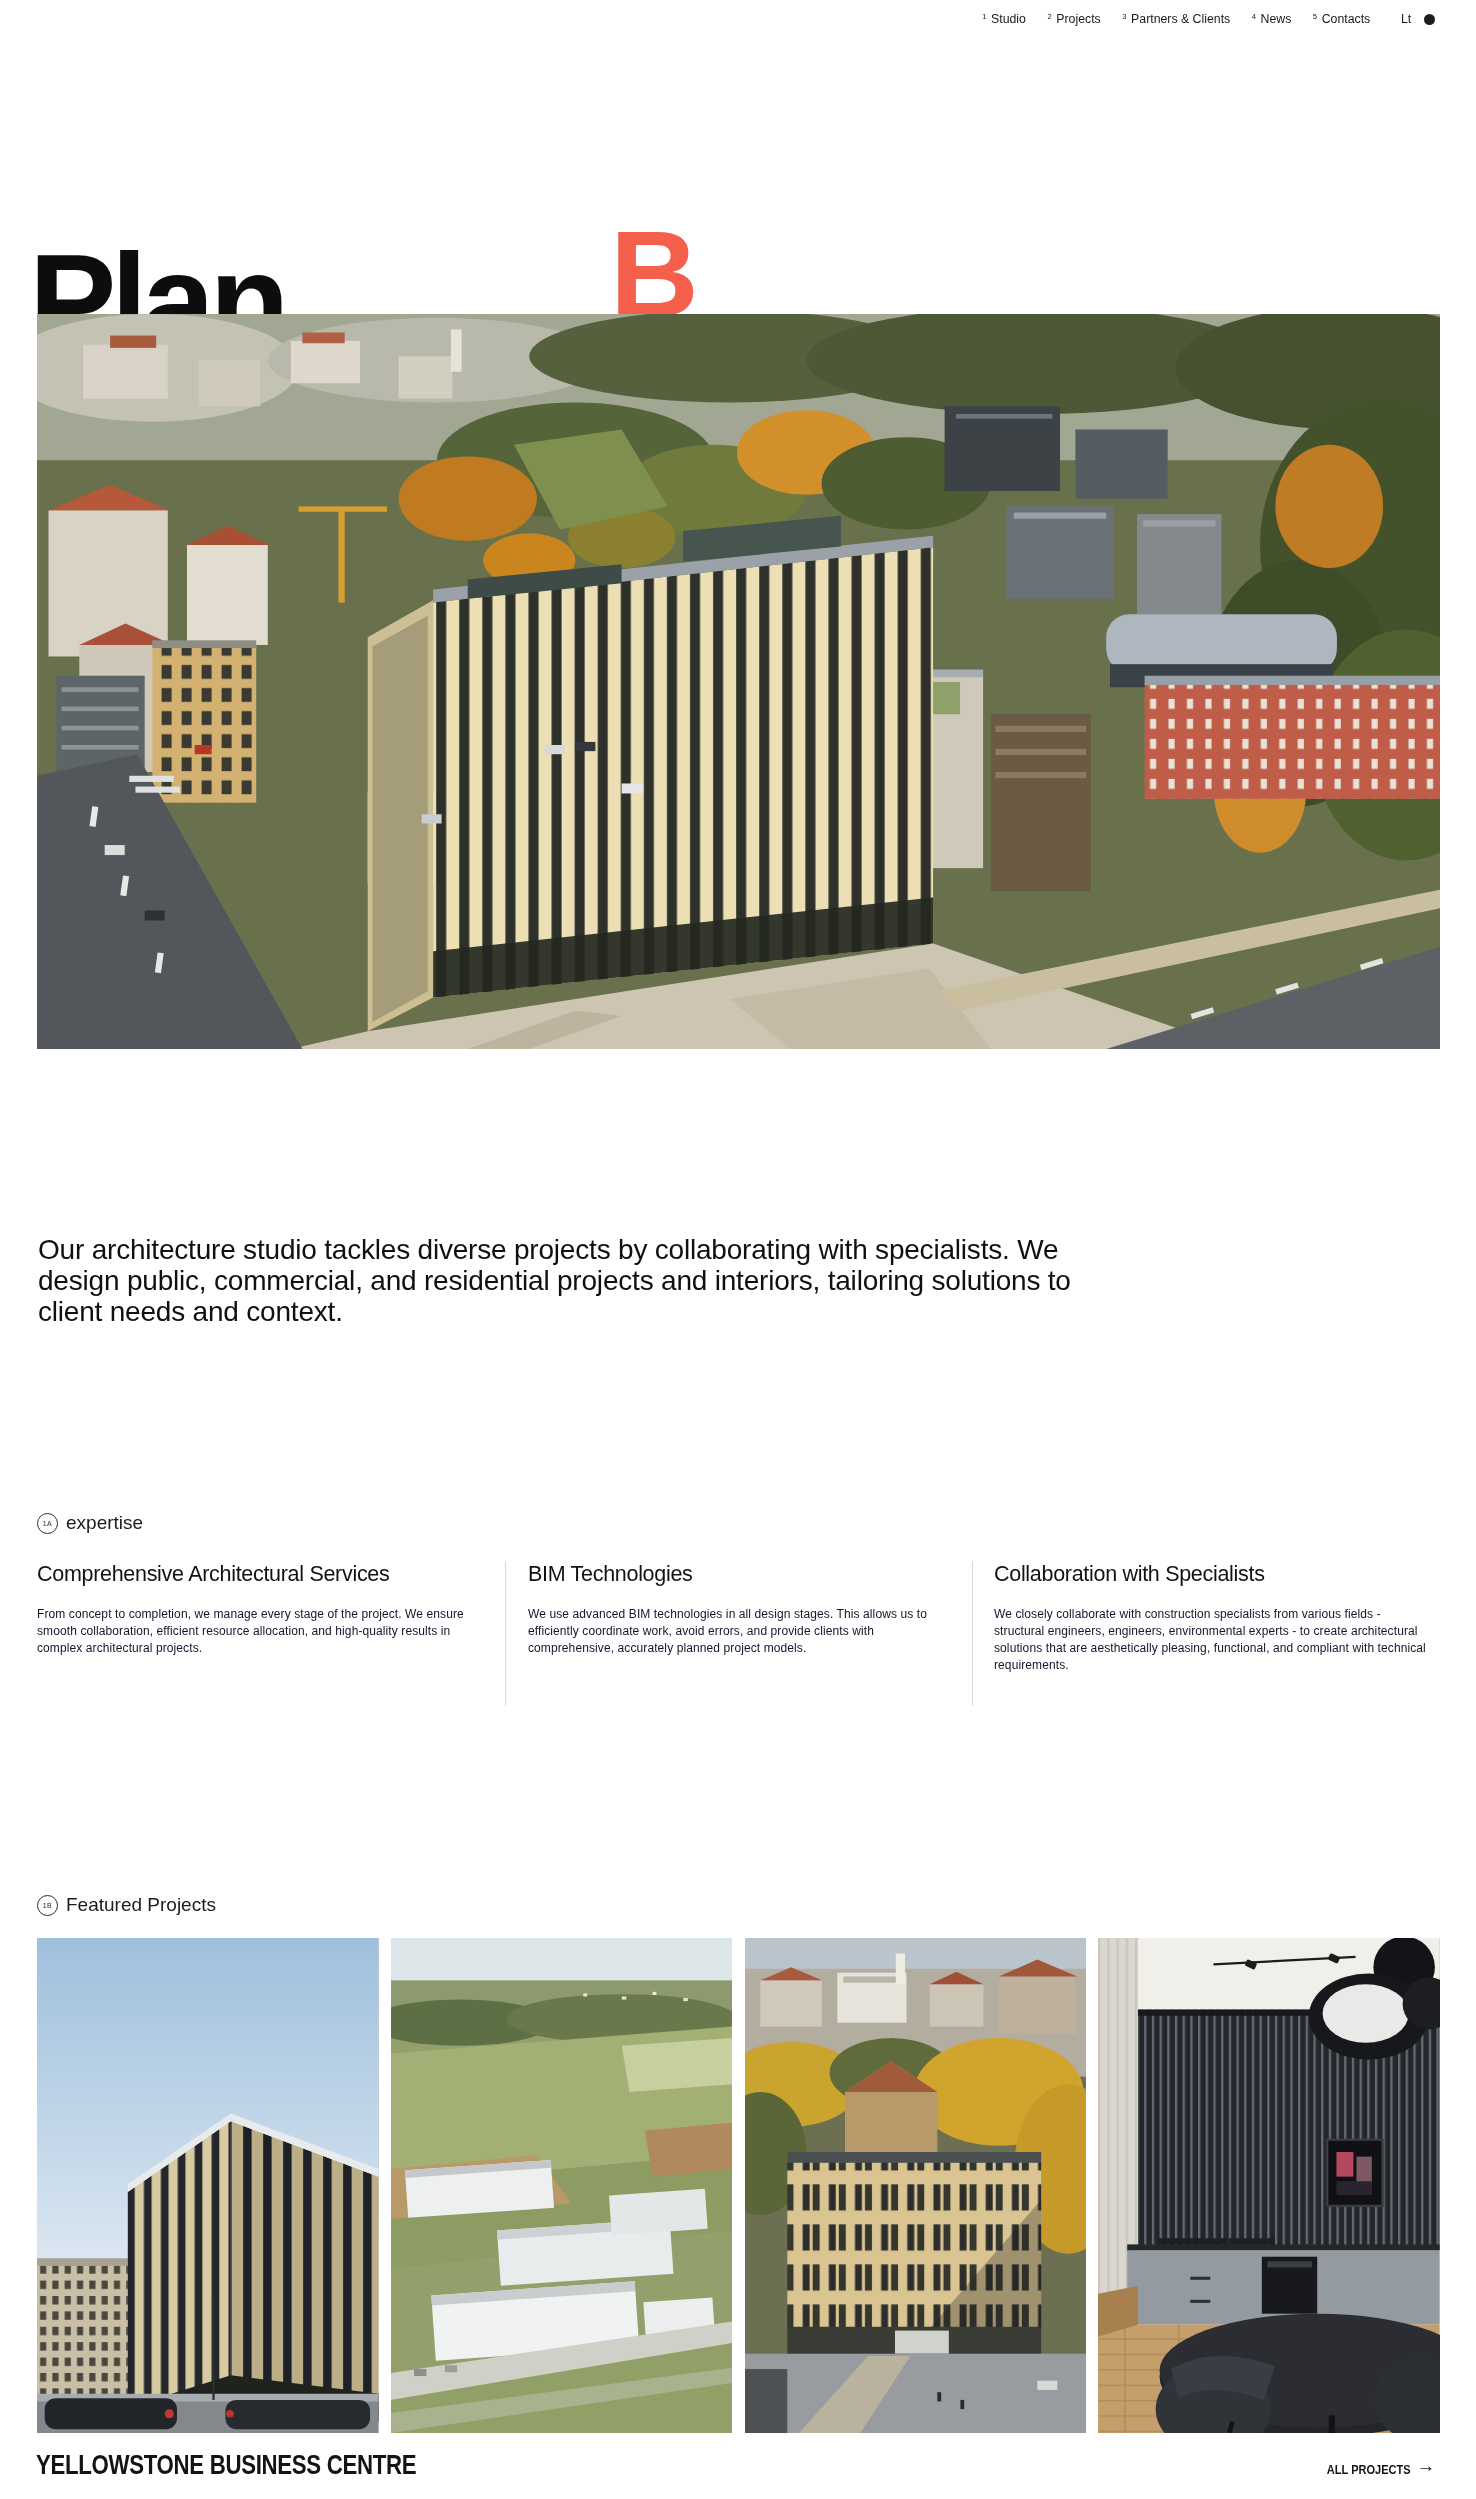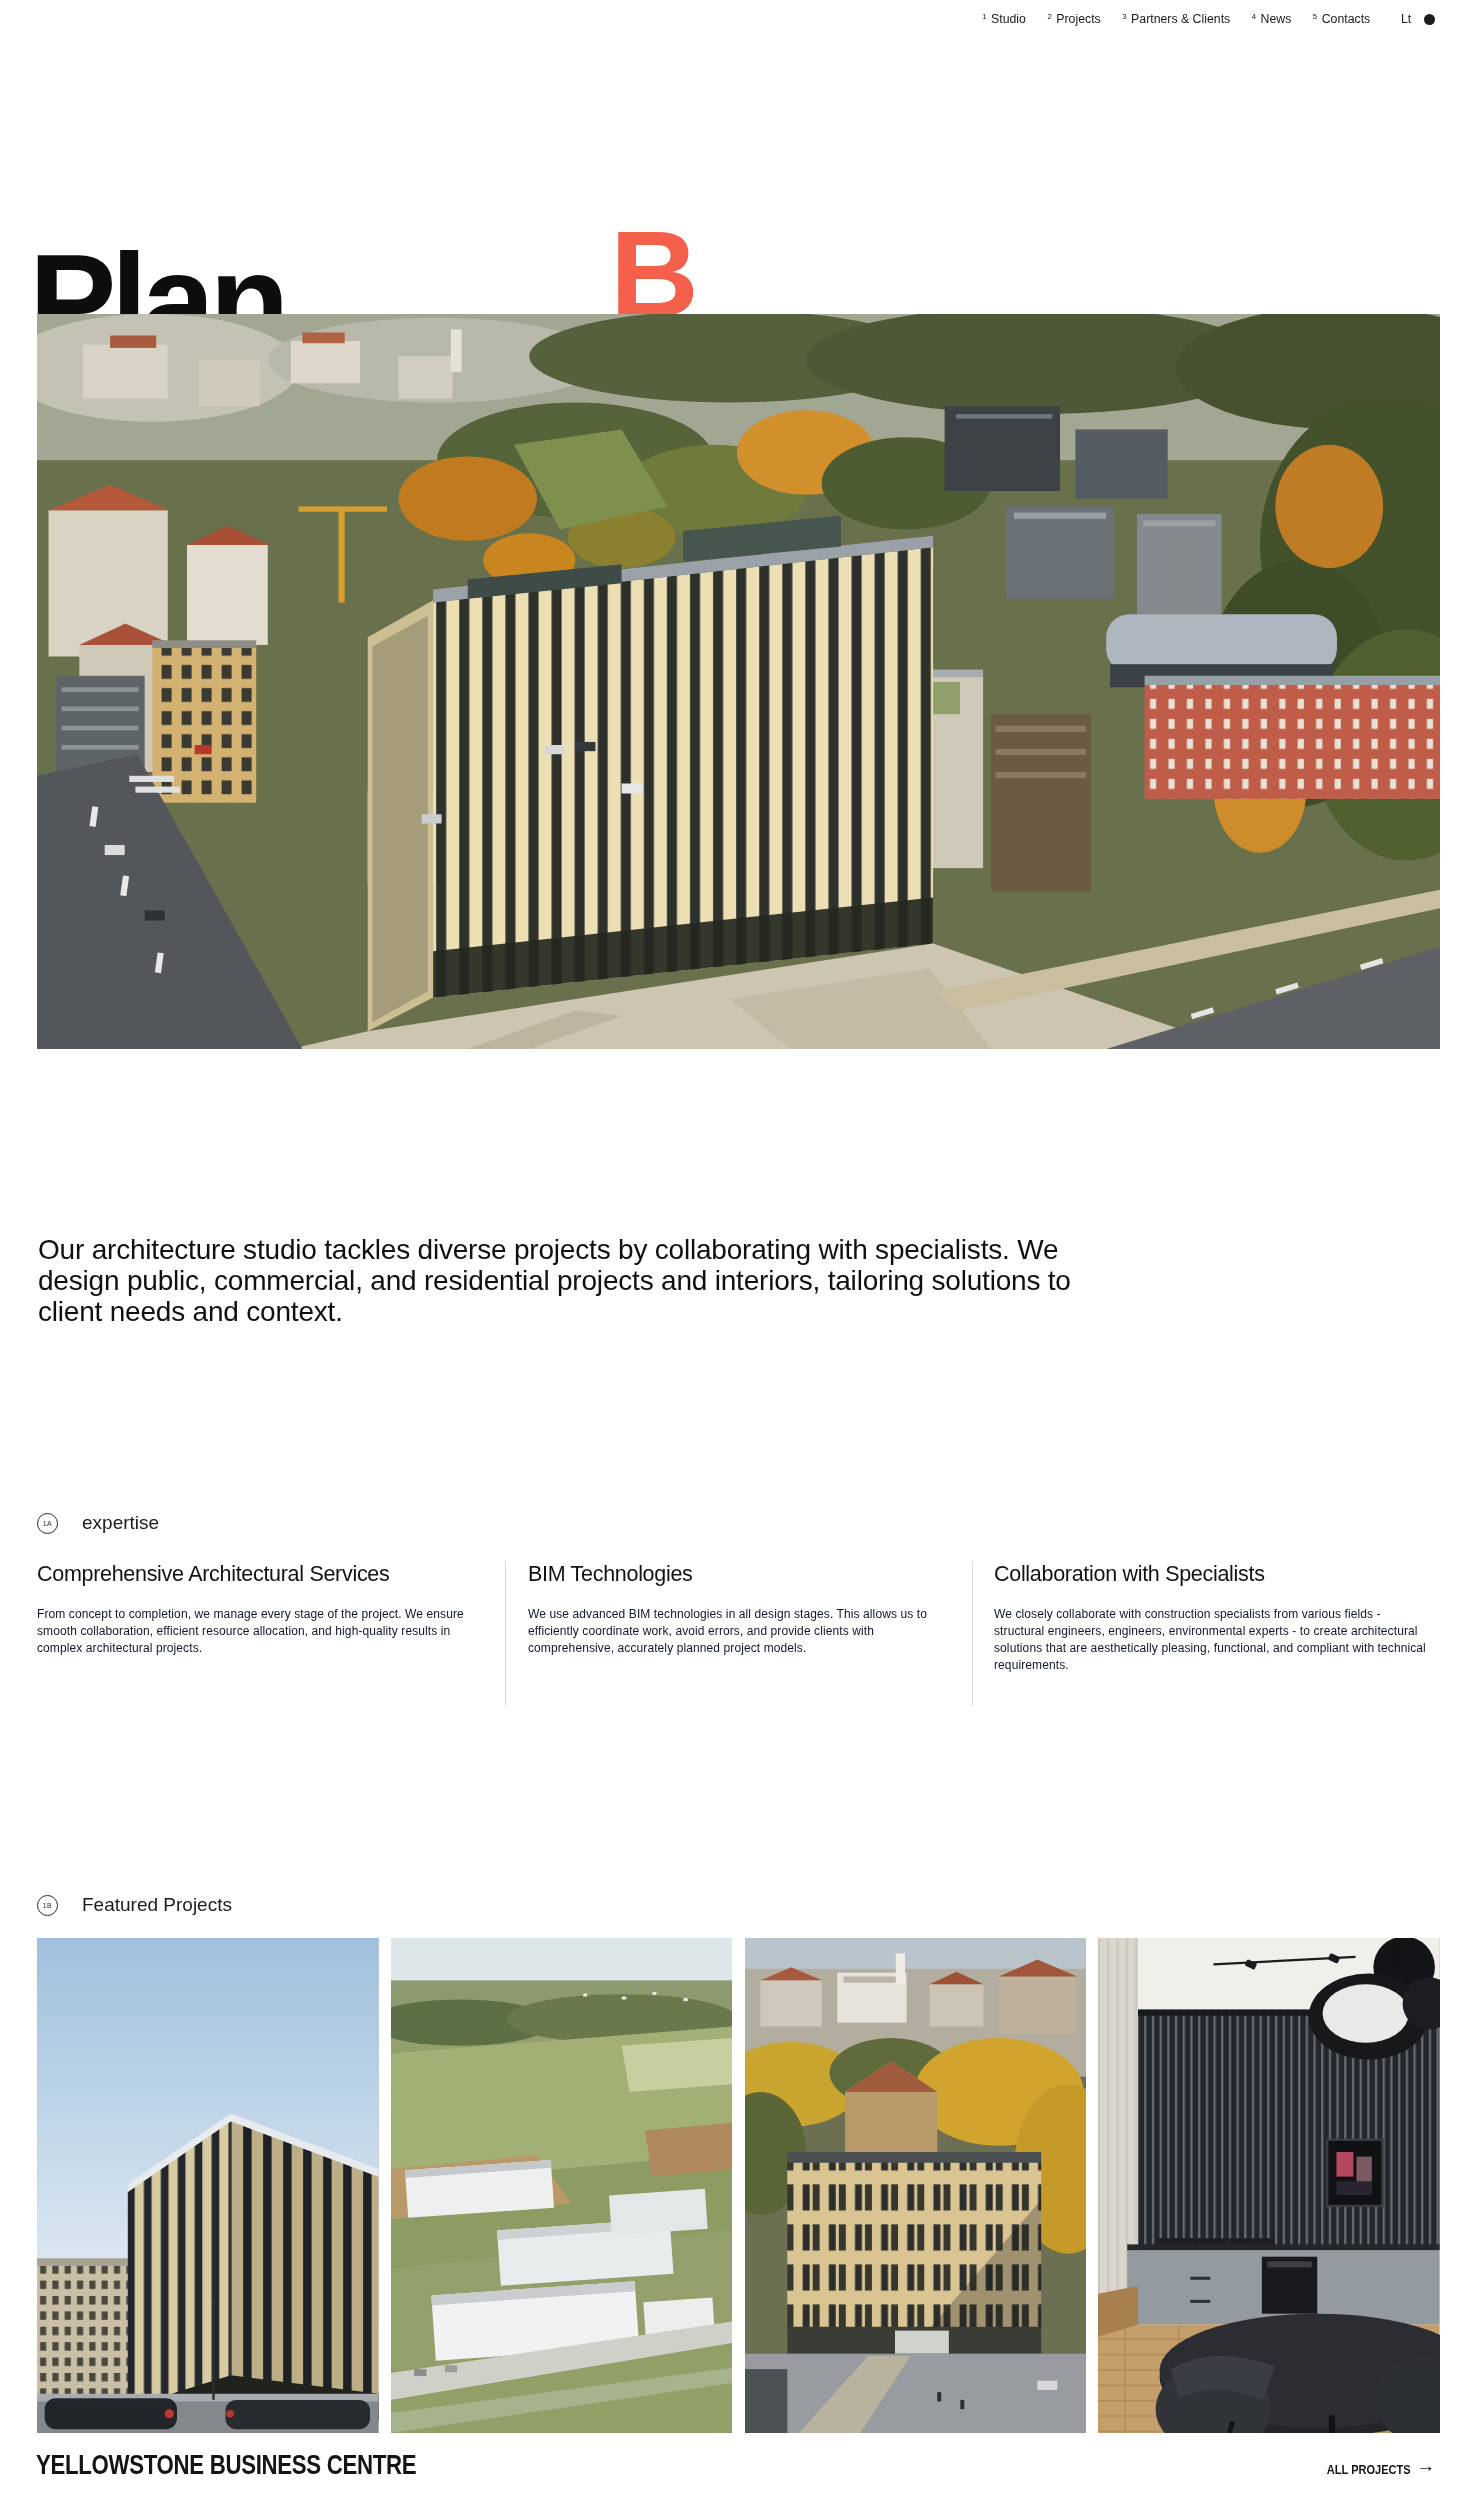--- a/index.html
+++ b/index.html
@@ -35,21 +35,21 @@
   }
   
   .hero{position:absolute;left:37px;top:314px;width:1403px;height:735px;overflow:hidden;background:#68714c;}
   .hero svg{display:block;width:100%;height:100%;}
   
   .intro{
     position:absolute;left:38px;top:1234px;width:1077px;
     font-size:28px;line-height:31px;letter-spacing:-0.2px;color:#101010;font-weight:400;
   }
   
-  .badge-row{position:absolute;display:flex;align-items:center;gap:24px;justify-content:center;}
+  .badge-row{position:absolute;display:flex;align-items:center;gap:8px;justify-content:center;}
   .badge-circle{
     width:21px;height:21px;border:1.2px solid #2a2a2a;border-radius:50%;
     display:flex;align-items:center;justify-content:center;
     font-size:7px;letter-spacing:0.4px;color:#2a2a2a;flex:0 0 auto;box-sizing:border-box;
   }
   .badge-label{font-size:19px;font-weight:400;color:#1c1c1c;}
   .badge-row.expertise{left:37px;top:1512px;}
   .badge-row.featured{left:37px;top:1894px;}
   
   .col{position:absolute;top:1561px;}

